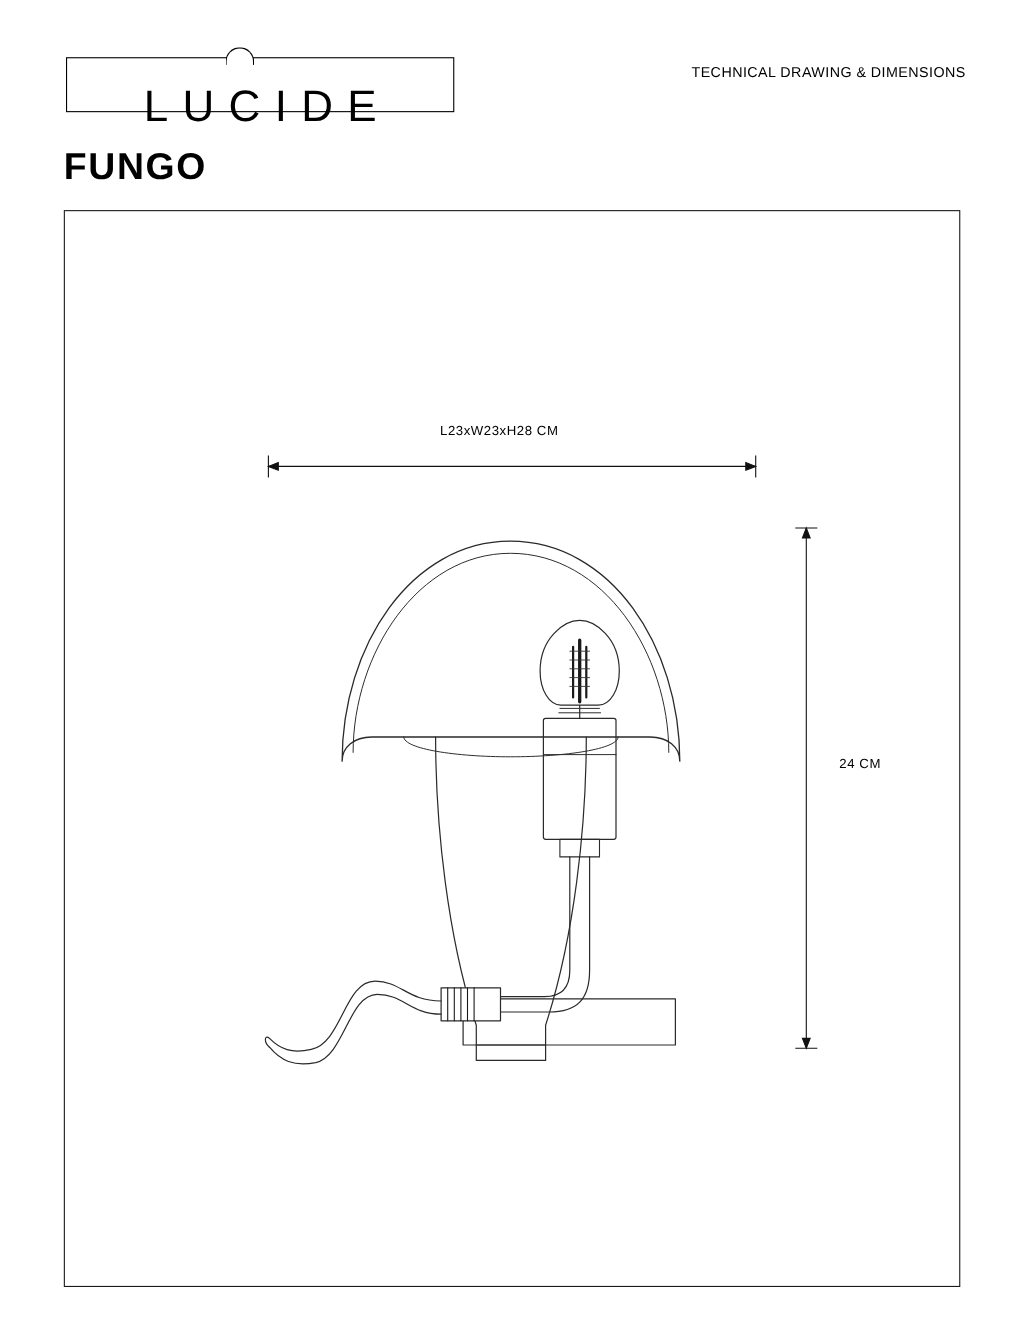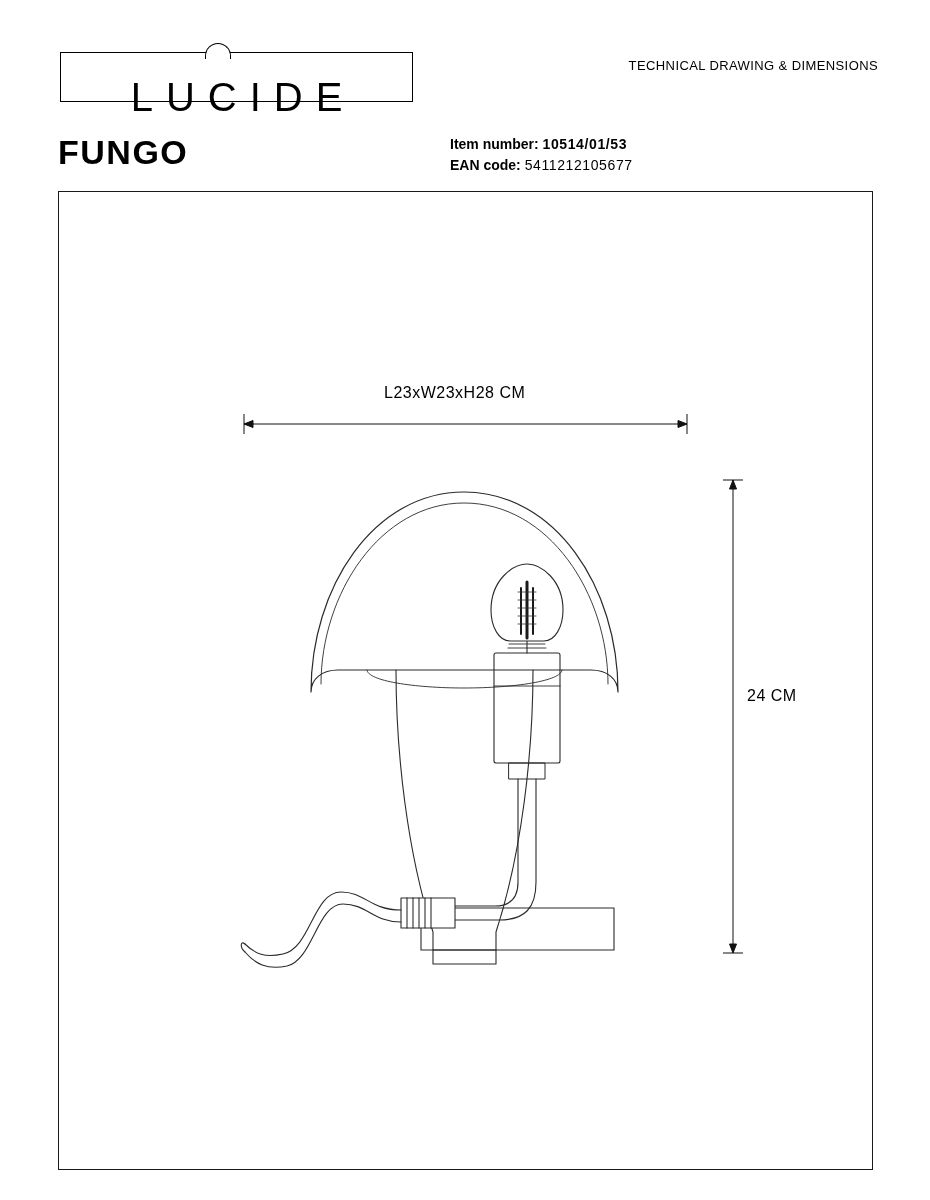--- a/index.html
+++ b/index.html
@@ -106,23 +106,24 @@
 
   
   .drawing {
     position: absolute;
     left: 0; top: 0;
     width: 815px;
     height: 979px;
   }
   .dim-label {
     position: absolute;
-    font-size: 16px;
+    font-size: 12px;
     letter-spacing: 0.5px;
     white-space: nowrap;
+    margin-left: 16px;
   }
   .dim-width-label {
     left: 325px;
     top: 192px;
   }
   .dim-height-label {
     left: 688px;
     top: 495px;
   }
 </style>
@@ -133,30 +134,20 @@
 
   <div class="logo-box">
     <div class="logo-text">LUCIDE</div>
   </div>
   <div class="logo-arc"></div>
 
   <div class="header-right">TECHNICAL DRAWING &amp; DIMENSIONS</div>
 
   <div class="product-title">FUNGO</div>
 
-  <div class="meta">
-    <div>
-      <span class="lbl">Item number:</span>
-      <span class="val-b">10514/01/53</span>
-    </div>
-    <div>
-      <span class="lbl">EAN code:</span>
-      <span class="val">5411212105677</span>
-    </div>
-  </div>
 
   <div class="frame">
 
     <div class="drawing">
 
       <div class="dim-label dim-width-label">L23xW23xH28 CM</div>
       <div class="dim-label dim-height-label">24 CM</div>
 
       <svg width="815" height="979" viewBox="0 0 815 979" style="position:absolute;left:0;top:0;">
 

